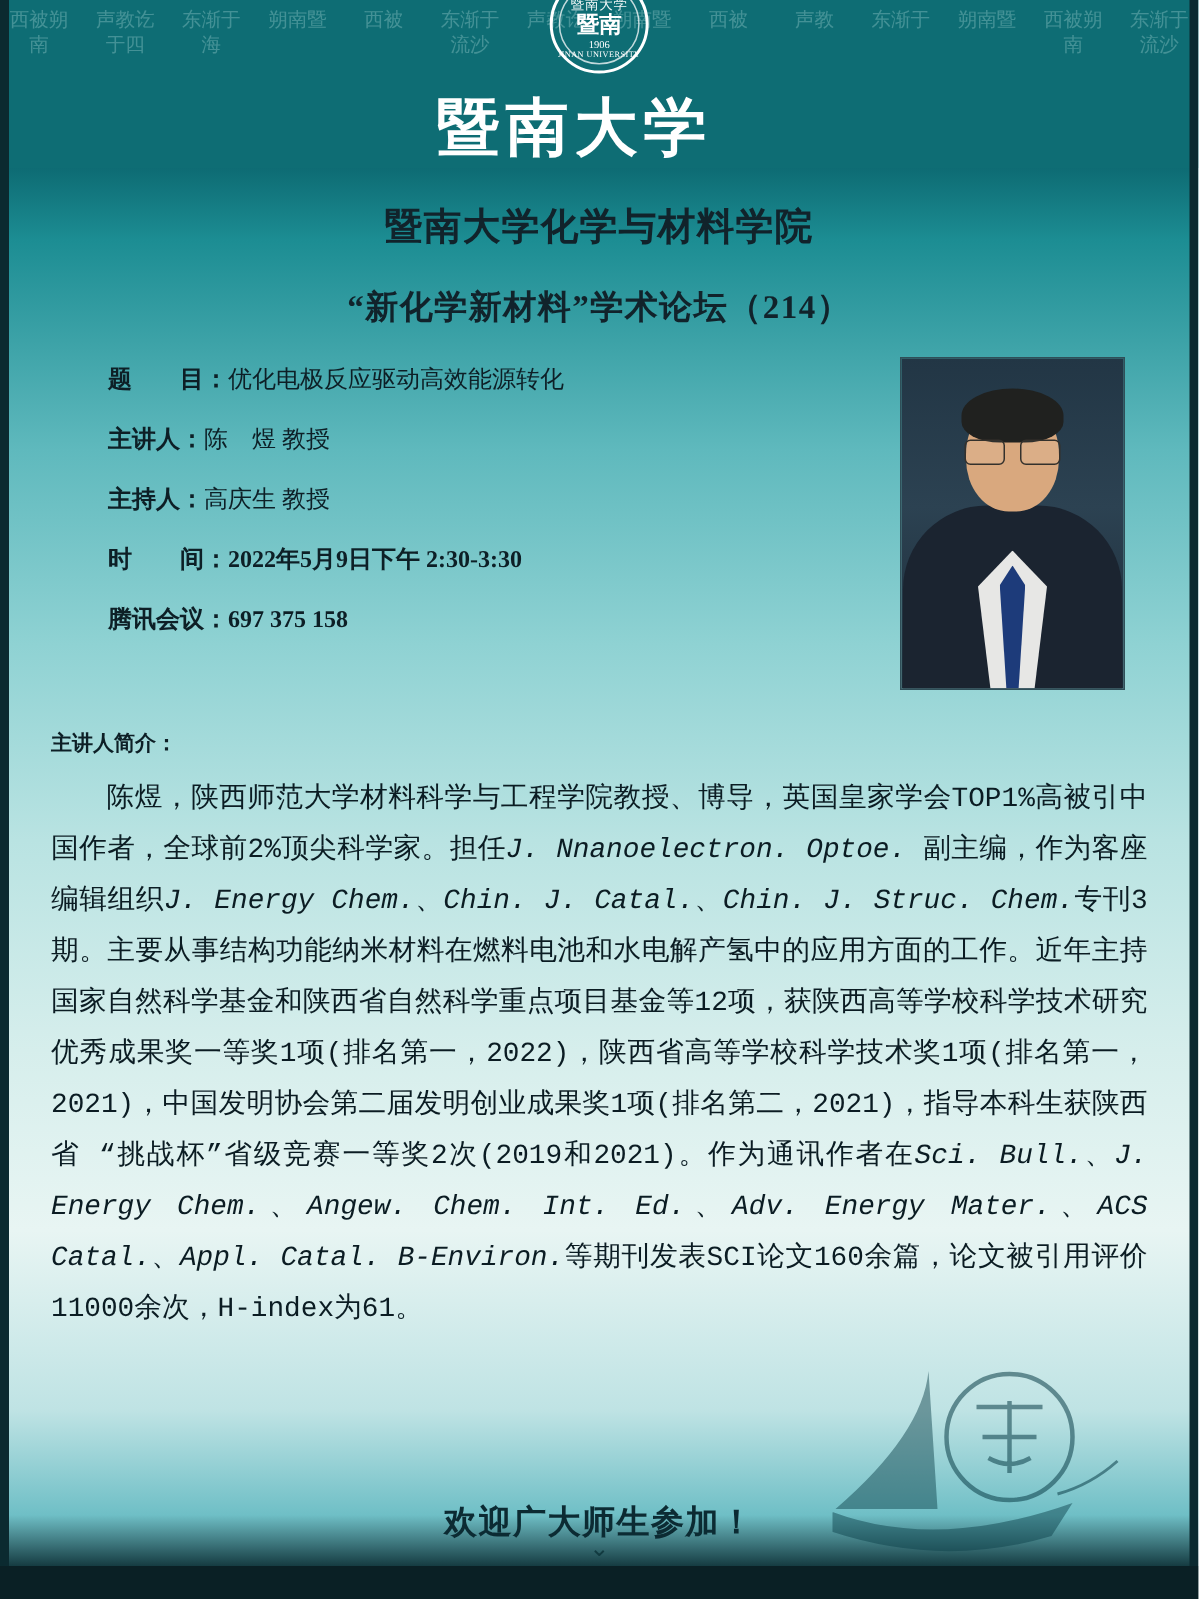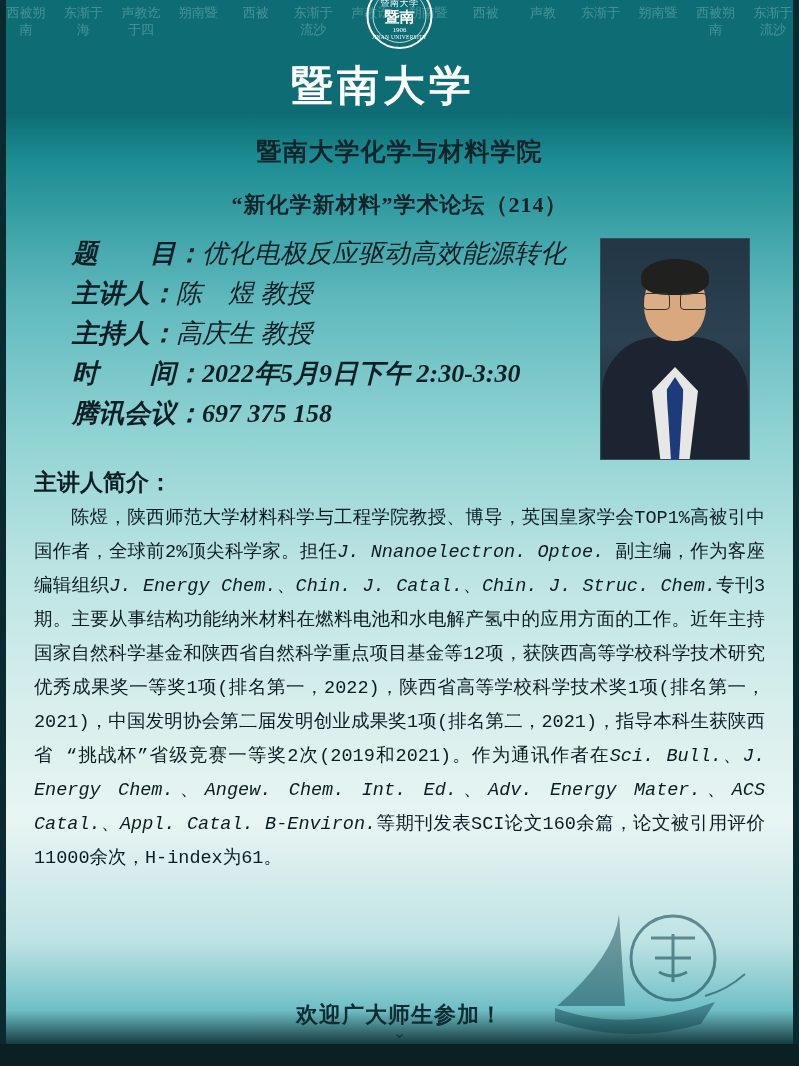--- a/index.html
+++ b/index.html
@@ -113,25 +113,24 @@
     letter-spacing: 1px;
     margin-top: 16px;
   }
 
   .info-photo-row {
     display: flex;
     margin-top: 10px;
   }
   .info-lines { flex: 1; padding-left: 38px; }
   .info-line {
-    font-size: 26px;
+    font-size: 16px;
     line-height: 40px;
     color: #0d1f26;
     white-space: nowrap;
-    font-style: italic;
   }
   .info-line .lbl { font-weight: bold; }
   .info-line .val { }
   .info-line.bold .val { font-weight: bold; }
   .photo-wrap {
     width: 165px;
     padding-top: 4px;
   }
   .photo {
     width: 150px; height: 222px;
@@ -185,23 +184,23 @@
   }
   .ph-tie {
     position: absolute;
     left: 50%; bottom: 0; transform: translateX(-50%);
     width: 17px; height: 82px;
     background: #1d3b7a;
     clip-path: polygon(50% 0, 100% 16%, 74% 100%, 26% 100%, 0 16%);
   }
 
   .bio-head {
-    font-size: 23px; line-height: 34px; font-weight: bold;
+    font-size: 14px; line-height: 34px; font-weight: bold;
     color: #0d1f26;
-    margin-top: 6px;
+    margin-top: 20px;
   }
   .bio-text {
     font-size: 18.5px;
     line-height: 34px;
     text-align: justify;
     text-justify: inter-ideograph;
     color: #0b1c23;
     margin-top: 2px;
     text-indent: 2em;
     font-family: Liberation Mono, monospace;
@@ -245,22 +244,22 @@
   .side-edge.r { right: 0; }
 </style>
 </head>
 <body>
 
 <div class="poster">
 
   <div class="header">
     <div class="header-pattern">
       <div class="pat-col">西被朔南</div>
+      <div class="pat-col">声教讫于四</div>
       <div class="pat-col">东渐于海</div>
-      <div class="pat-col">声教讫于四</div>
       <div class="pat-col">朔南暨</div>
       <div class="pat-col">西被</div>
       <div class="pat-col">东渐于流沙</div>
       <div class="pat-col">声教讫</div>
       <div class="pat-col">朔南暨</div>
       <div class="pat-col">西被</div>
       <div class="pat-col">声教</div>
       <div class="pat-col">东渐于</div>
       <div class="pat-col">朔南暨</div>
       <div class="pat-col">西被朔南</div>

